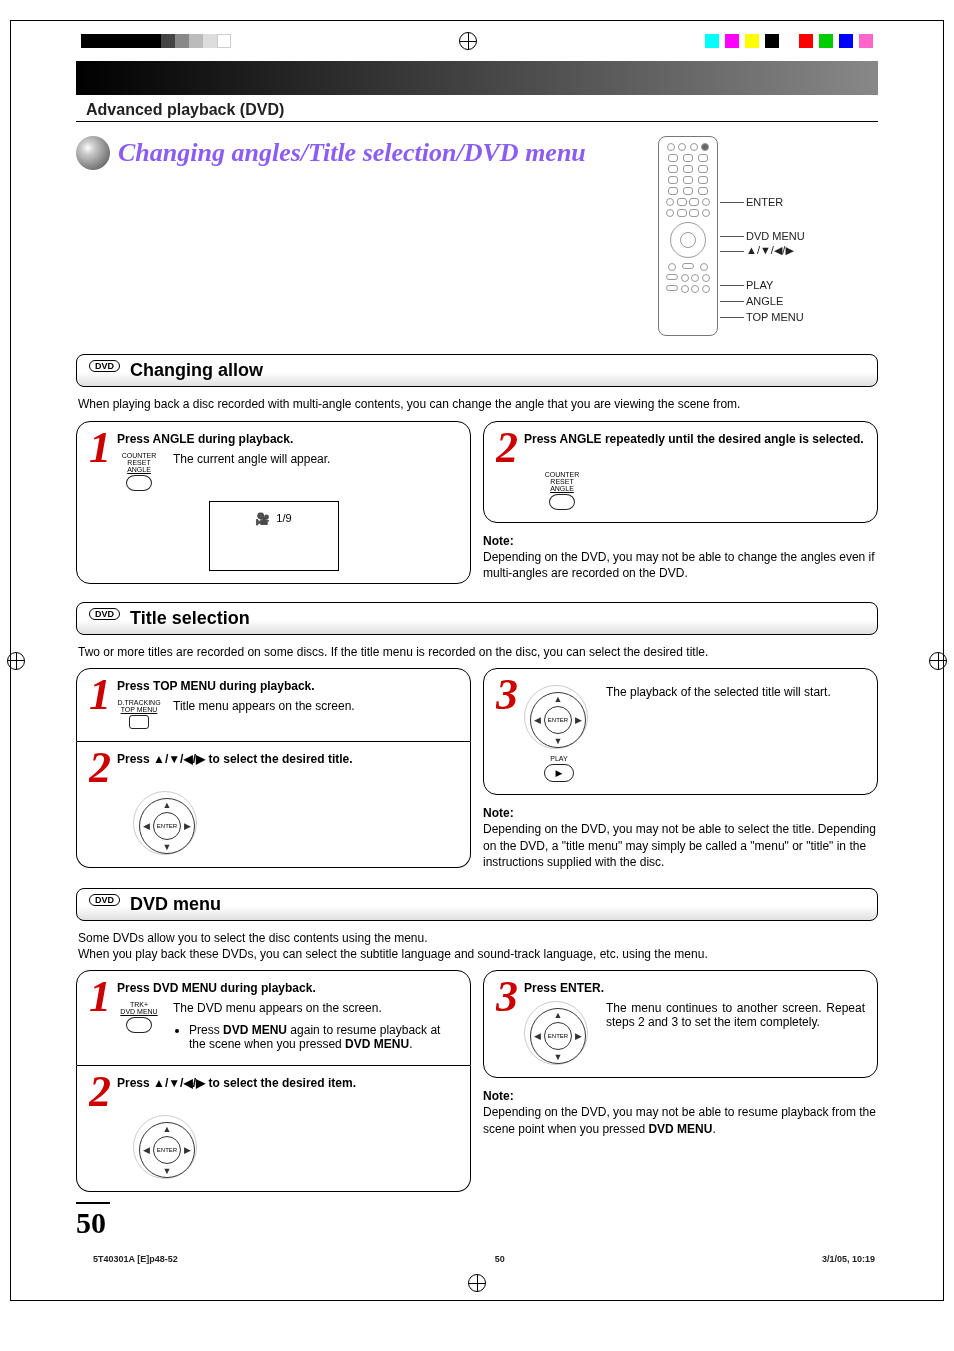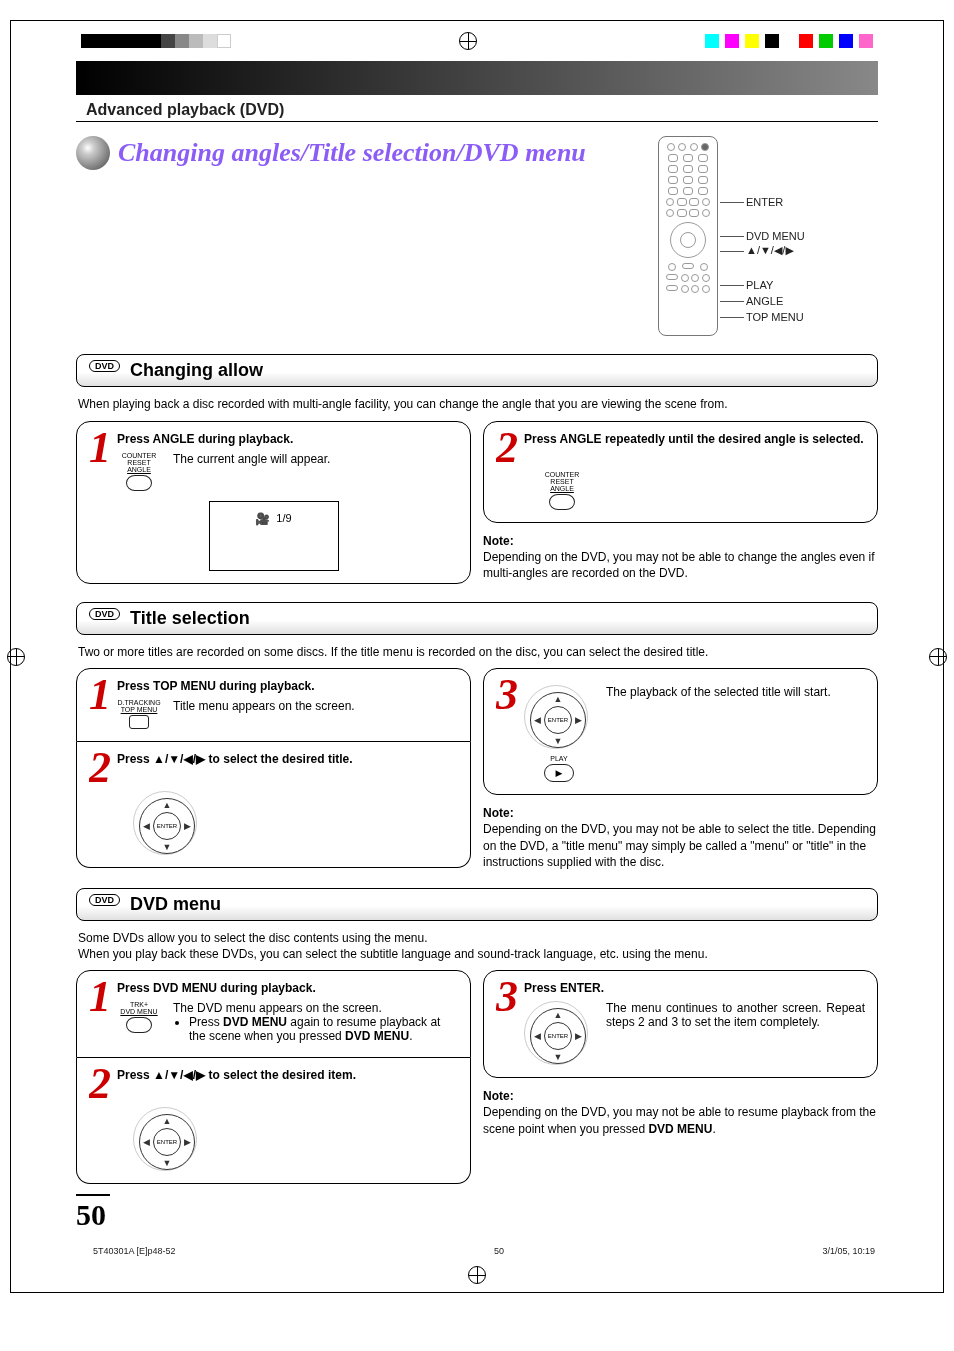--- a/index.html
+++ b/index.html
@@ -157,29 +157,29 @@
   .step-stack > .step-box:first-child{ border-bottom-left-radius:0; border-bottom-right-radius:0;}
   .page-number{
     font-family:"Times New Roman",serif;
     font-size:30px; font-weight:bold;
     border-top:2px solid #000;
     display:inline-block; padding:2px 4px 0 0;
     margin-top:10px;
   }
   .bottom-info{
     display:flex; justify-content:space-between;
-    font-size:9px; color:#222; padding:4px 68px 6px 82px;
+    font-size:9px; color:#222; padding:4px 68px 6px 82px;font-weight:bold;
   }
   .side-reg{ position:absolute; top:50%; transform:translateY(-50%); }
   .side-reg.left{ left:-4px;}
   .side-reg.right{ right:-4px;}
   .sym{ font-family: Arial; }
   .bold{font-weight:bold;}
   ul.bulleted{ list-style:disc; margin-left:16px; }
-  ul.bulleted li{ margin-bottom:2px; }
+  ul.bulleted li{ margin-bottom:2px;margin-top:8px; }
   .step-inner{ overflow:hidden;}
   .icon-and-text{ display:flex; gap:12px; align-items:flex-start;}
   .icon-col{ width:44px; flex-shrink:0;}
   .text-col{ flex:1; font-size:12px;}
   .mt6{margin-top:6px;}
   .clearfix::after{content:"";display:table;clear:both;}
 </style>
 </head>
 <body>
 
@@ -301,21 +301,21 @@
           <div class="lbl" style="margin-top:-4px">TOP MENU</div>
         </div>
       </div>
     </div>
 
     
     <div class="section-heading">
       <span class="dvd-badge">DVD</span>
       <h2>Changing allow</h2>
     </div>
-    <div class="section-intro">When playing back a disc recorded with multi-angle facility, you can change the angle that you are viewing the scene from.</div>
+    <div class="section-intro">When playing back a disc recorded with multi-angle contents, you can change the angle that you are viewing the scene from.</div>
 
     <div class="two-col">
       <div class="col">
         <div class="step-box">
           <div class="step-inner clearfix">
             <span class="big-num">1</span>
             <div class="step-title">Press ANGLE during playback.</div>
             <div class="icon-and-text mt6">
               <div class="icon-col">
                 <div class="tinylabel">COUNTER RESET</div>

